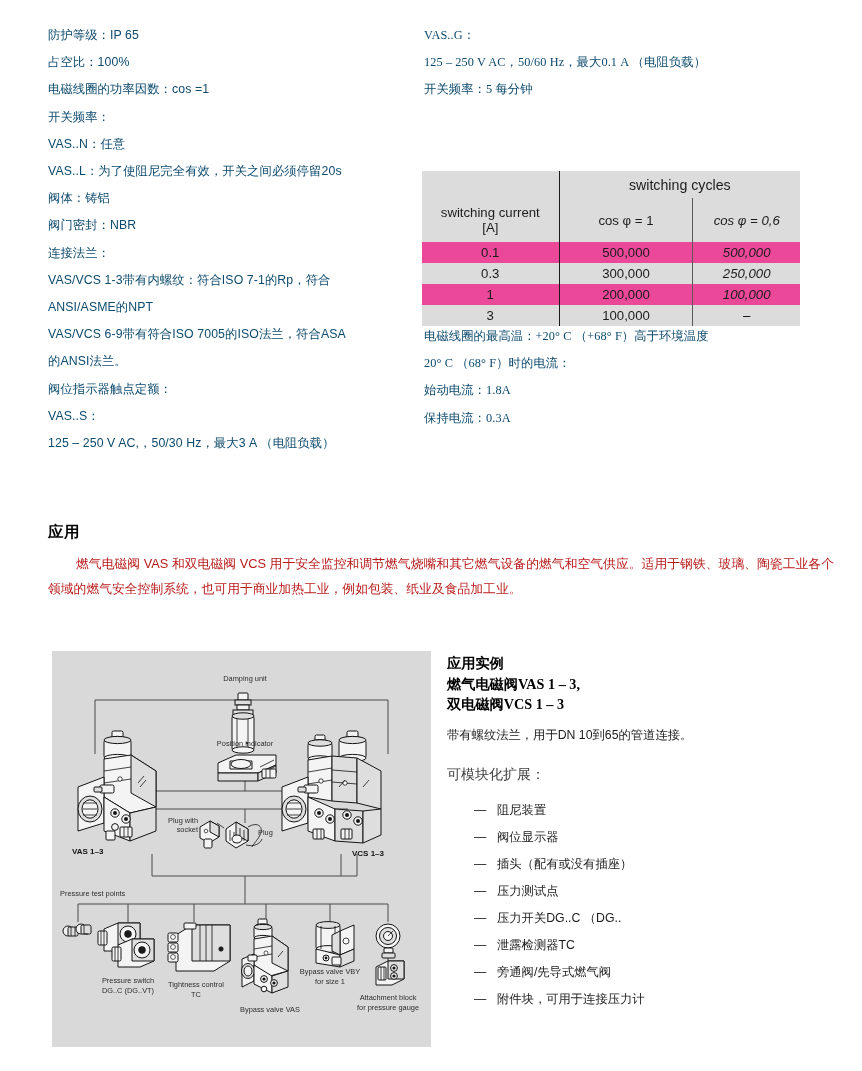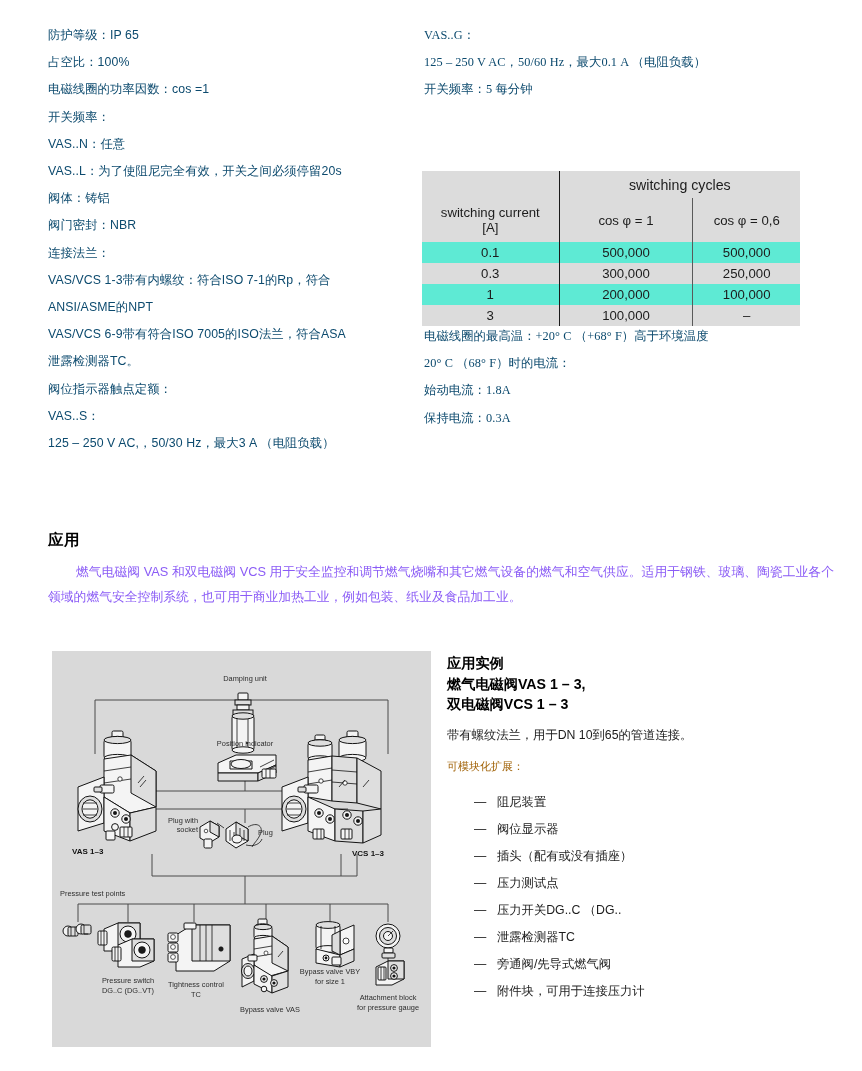--- a/index.html
+++ b/index.html
@@ -47,55 +47,55 @@
     color: #1c1c1c;
     margin-top: 19px;
   }
   #cycles-table td, #cycles-table th {
     padding: 0; margin: 0;
     font-weight: normal;
     text-align: center;
     vertical-align: middle;
   }
   .th-band { background: #dcdcdc; }
-  .row-white { background: #5eead4; }
+  .row-white { background: #ec4899; }
   .row-gray  { background: #dcdcdc; }
 
   .cell-cur   { width: 128px; }
   .cell-cos1  { width: 125px; }
-  .cell-cos06 { width: 100px; }
+  .cell-cos06 { width: 100px; font-style: italic; }
 
   .vline-1 { border-left: 1.4px solid #1a1a1a; }
   .vline-2 { border-left: 1.4px solid #5a5a5a; }
 
   #cycles-table tr.head-top td   { height: 27px; }
   #cycles-table tr.head-sub td   { height: 44px; }
   #cycles-table tr.data td       { height: 21px; }
   .head-cur-cell { line-height: 15.5px; }
   .sc-title { font-size: 14.2px; }
 
   
   #application {
     position: absolute;
     left: 48px; top: 522px;
     width: 786px;
   }
   #application-heading {
     font-size: 15.5px;
     font-weight: bold;
     color: #000;
-    margin: 8px 0 8px 0;
+    margin: 0 0 8px 0;
     letter-spacing: 0.4px;
   }
   #application-body {
     font-size: 12.8px;
     line-height: 25px;
     text-indent: 28px;
     text-align: justify;
-    color: #8b5cf6;
+    color: #b91c1c;
   }
 
   
   #diagram-panel {
     position: absolute;
     left: 52px; top: 651px;
     width: 379px; height: 396px;
     background: #d9d9d9;
     overflow: hidden;
   }
@@ -122,32 +122,33 @@
     position: absolute;
     left: 447px; top: 653px;
     width: 390px;
   }
   .ex-head {
     font-size: 14.2px;
     font-weight: bold;
     line-height: 20.5px;
     color: #000;
     white-space: nowrap;
+    font-family: Liberation Serif, serif;
   }
   #ex-intro {
     font-size: 12.3px;
     line-height: 27px;
     margin-top: 7px;
     color: #1c1c1c;
   }
   #ex-modular {
-    font-size: 11px;
+    font-size: 14px;
     line-height: 27px;
-    margin-top: 4px;
-    color: #a16207;
+    margin-top: 12px;
+    color: #404040;
   }
   #ex-list {
     list-style: none;
     margin: 9px 0 0 0;
     padding: 0;
   }
   #ex-list li {
     font-size: 12.3px;
     line-height: 27px;
     padding-left: 50px;
@@ -174,21 +175,21 @@
     <div class="spec-line">电磁线圈的功率因数：cos =1</div>
     <div class="spec-line">开关频率：</div>
     <div class="spec-line">VAS..N：任意</div>
     <div class="spec-line">VAS..L：为了使阻尼完全有效，开关之间必须停留20s</div>
     <div class="spec-line">阀体：铸铝</div>
     <div class="spec-line">阀门密封：NBR</div>
     <div class="spec-line">连接法兰：</div>
     <div class="spec-line">VAS/VCS 1-3带有内螺纹：符合ISO 7-1的Rp，符合</div>
     <div class="spec-line">ANSI/ASME的NPT</div>
     <div class="spec-line">VAS/VCS 6-9带有符合ISO 7005的ISO法兰，符合ASA</div>
-    <div class="spec-line">泄露检测器TC。</div>
+    <div class="spec-line">的ANSI法兰。</div>
     <div class="spec-line">阀位指示器触点定额：</div>
     <div class="spec-line">VAS..S：</div>
     <div class="spec-line">125 – 250 V AC,，50/30 Hz，最大3 A （电阻负载）</div>
   </div>
 
   <div class="spec-col" id="spec-col-right">
     <div class="spec-line">VAS..G：</div>
     <div class="spec-line">125 – 250 V AC，50/60 Hz，最大0.1 A （电阻负载）</div>
     <div class="spec-line">开关频率：5 每分钟</div>
 

